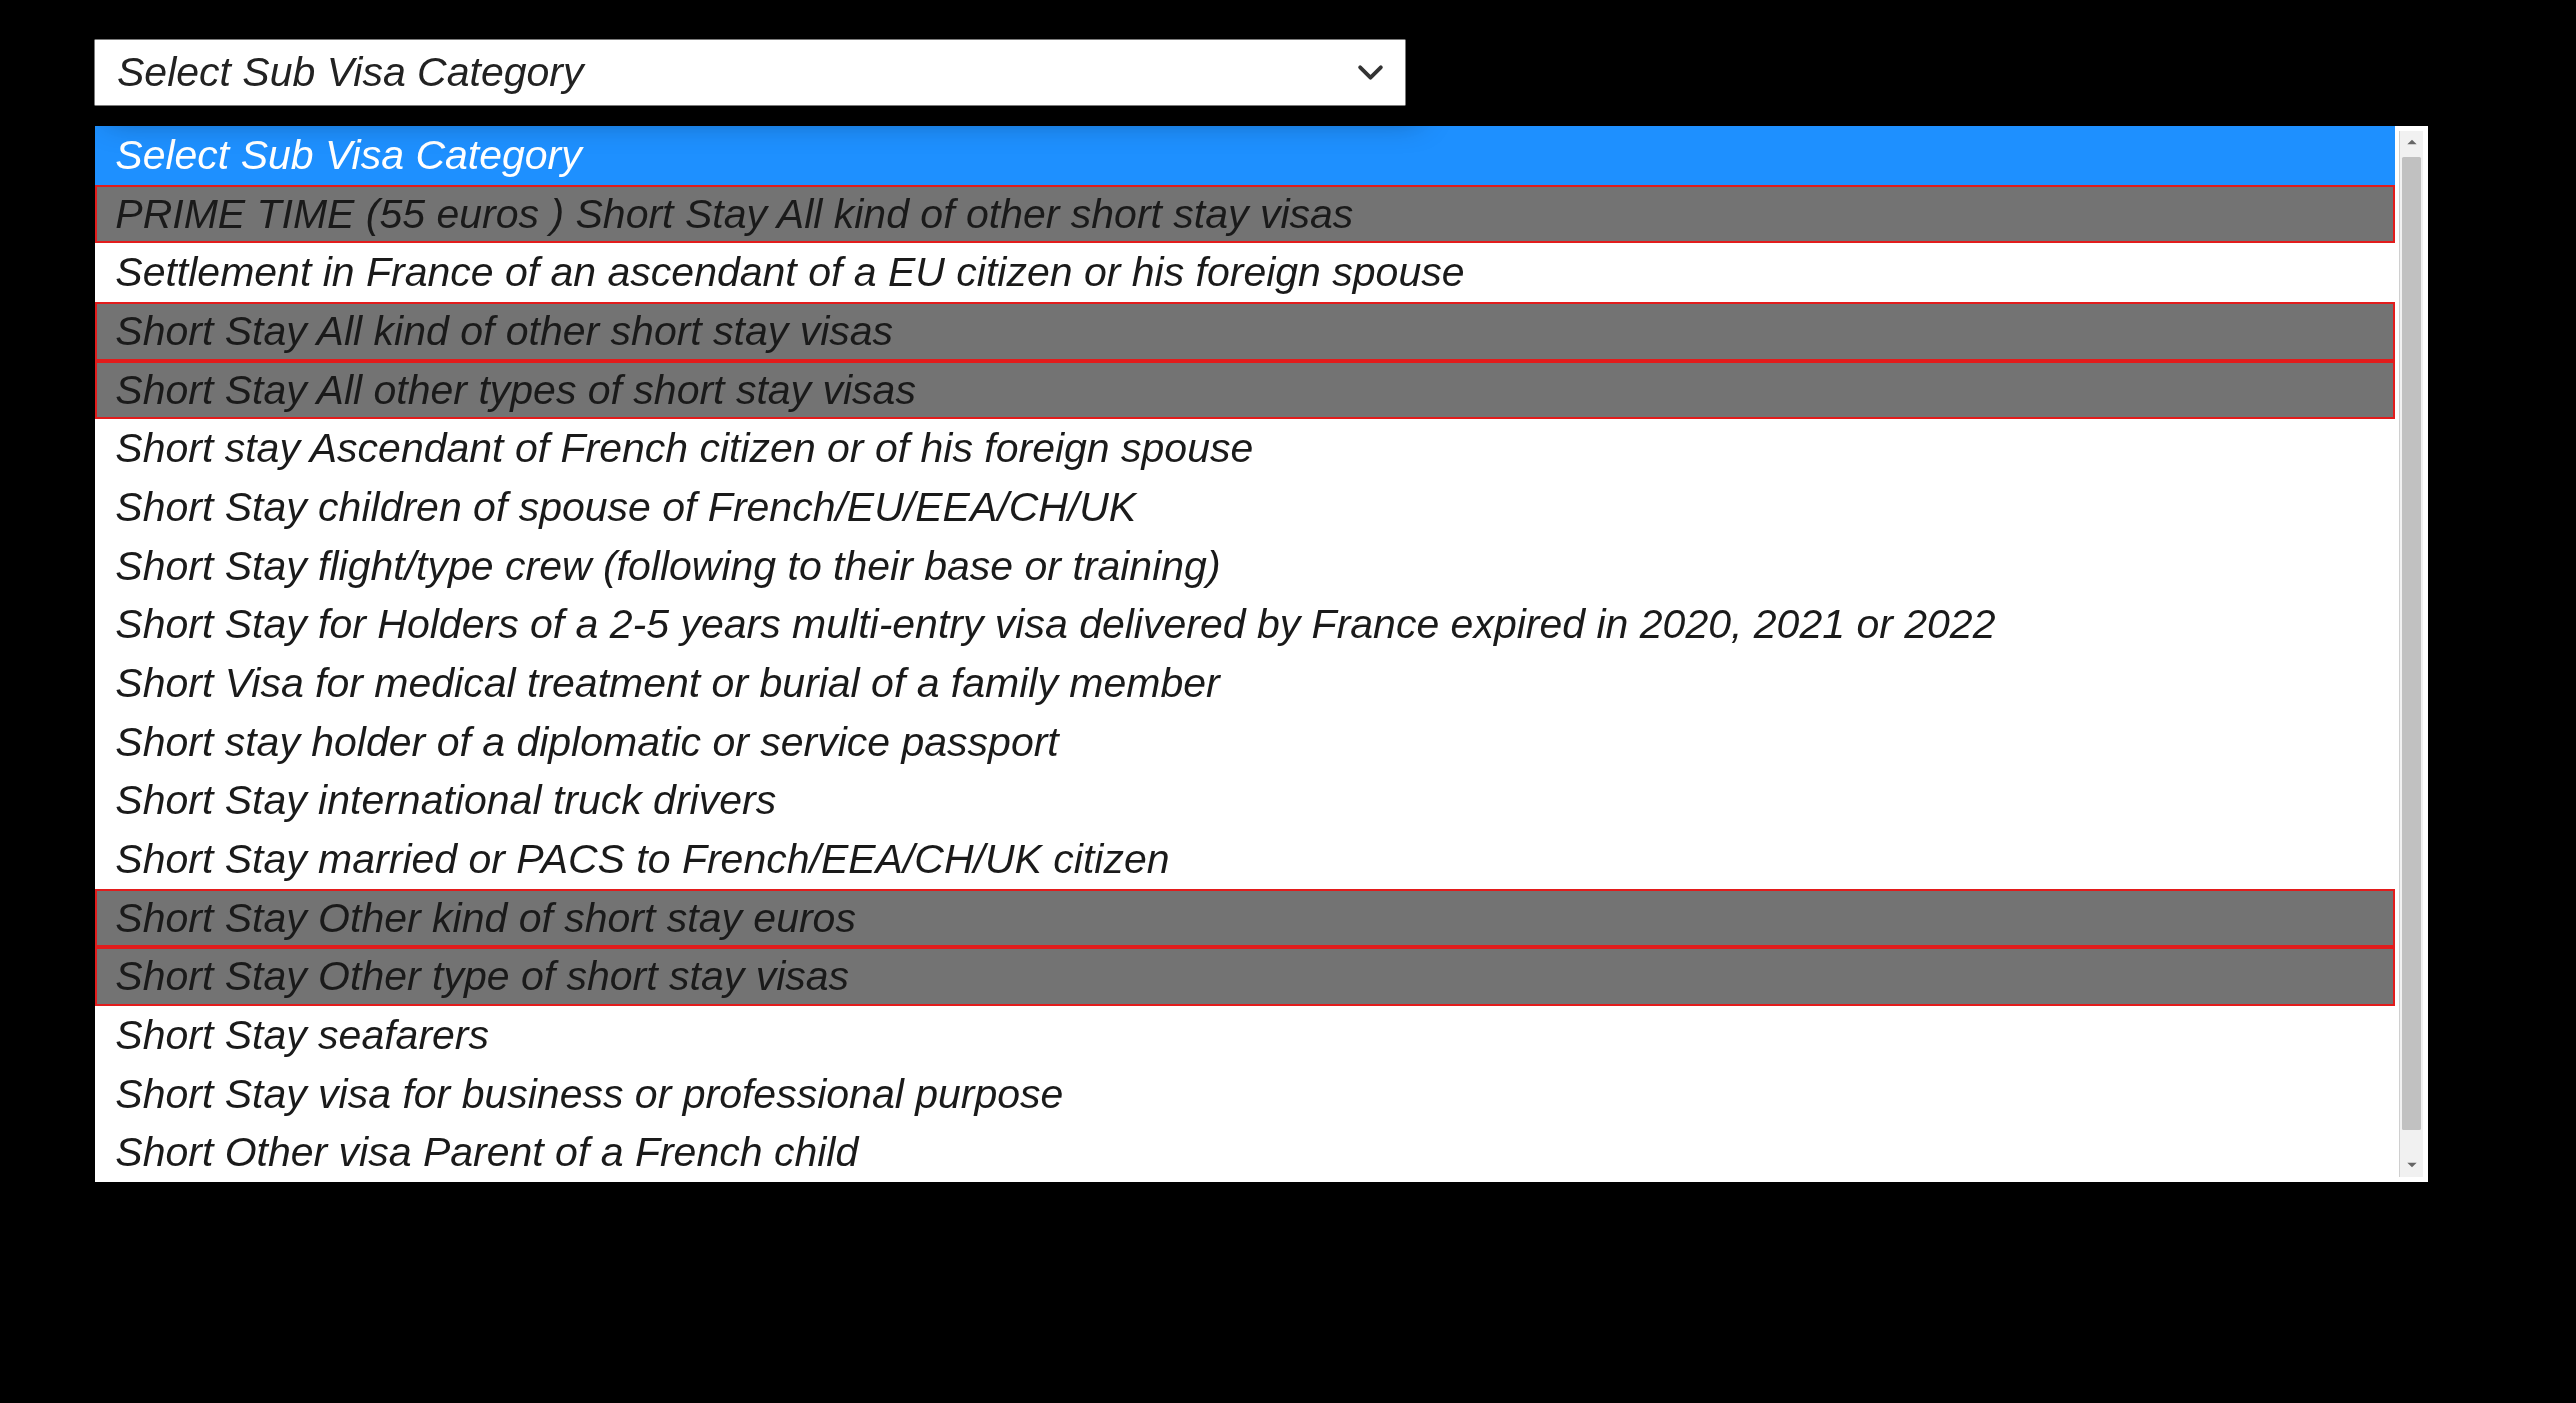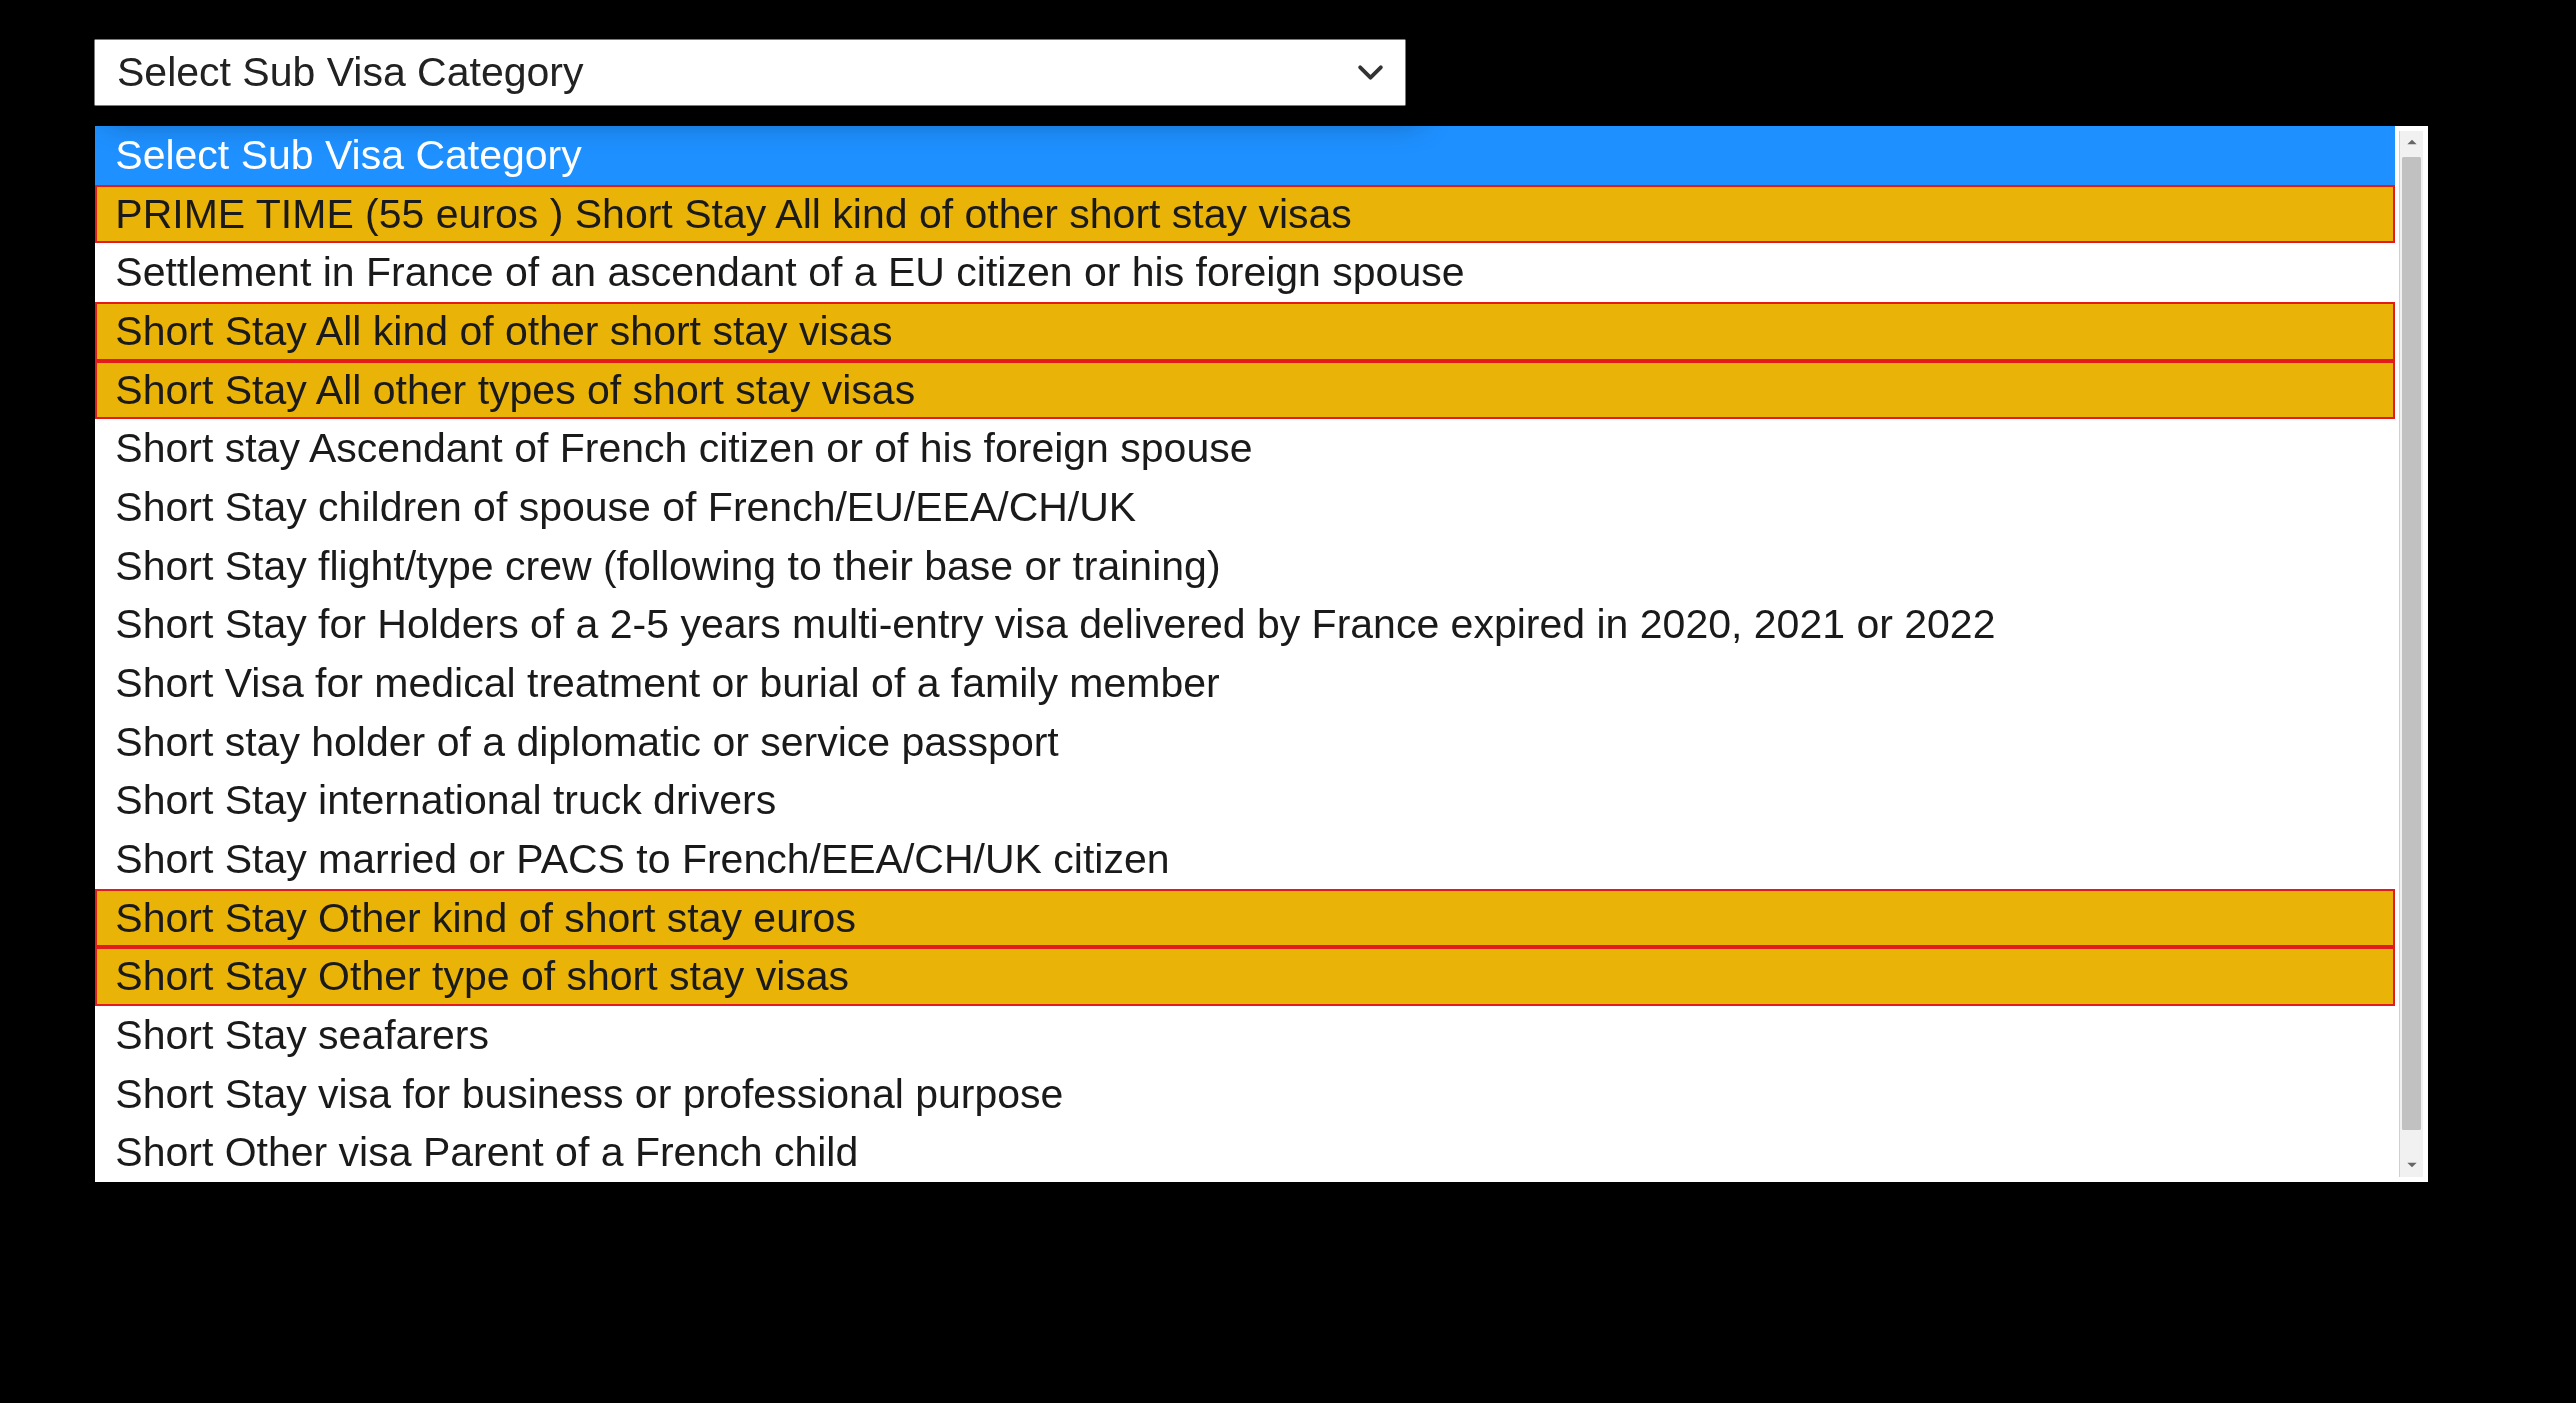--- a/index.html
+++ b/index.html
@@ -8,20 +8,21 @@
     background: #000;
     font-family: Arial, Helvetica, sans-serif;
     width: 2576px;
     height: 1404px;
     overflow: hidden;
   }
   .stage {
     position: relative;
     width: 2576px;
     height: 1203px;
+    font-style: italic;
   }
   .panel-shadow {
     position: absolute;
     left: 102px;
     top: 55px;
     width: 2351px;
     height: 1234px;
     background: rgba(0,0,0,0.35);
     filter: blur(31px);
     border-radius: 23.4px;
@@ -84,21 +85,21 @@
     color: #1a1a1a;
     white-space: nowrap;
     overflow: hidden;
     text-overflow: clip;
   }
   .option.selected {
     background: #1e90ff;
     color: #fff;
   }
   .option.highlight {
-    background: #eab308;
+    background: #737373;
     outline: 2.3px solid #e21c1c;
     outline-offset: -2.3px;
   }
   .scrollbar {
     position: absolute;
     right: 4.7px;
     top: 4.7px;
     bottom: 4.7px;
     width: 23.4px;
     background: #f1f1f1;

